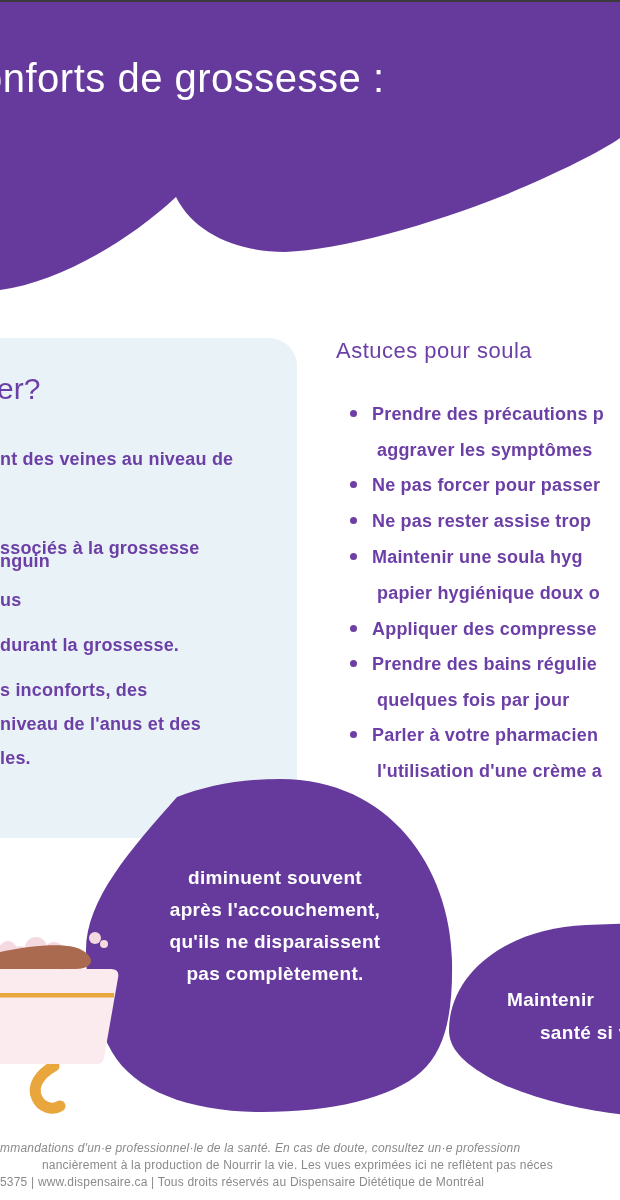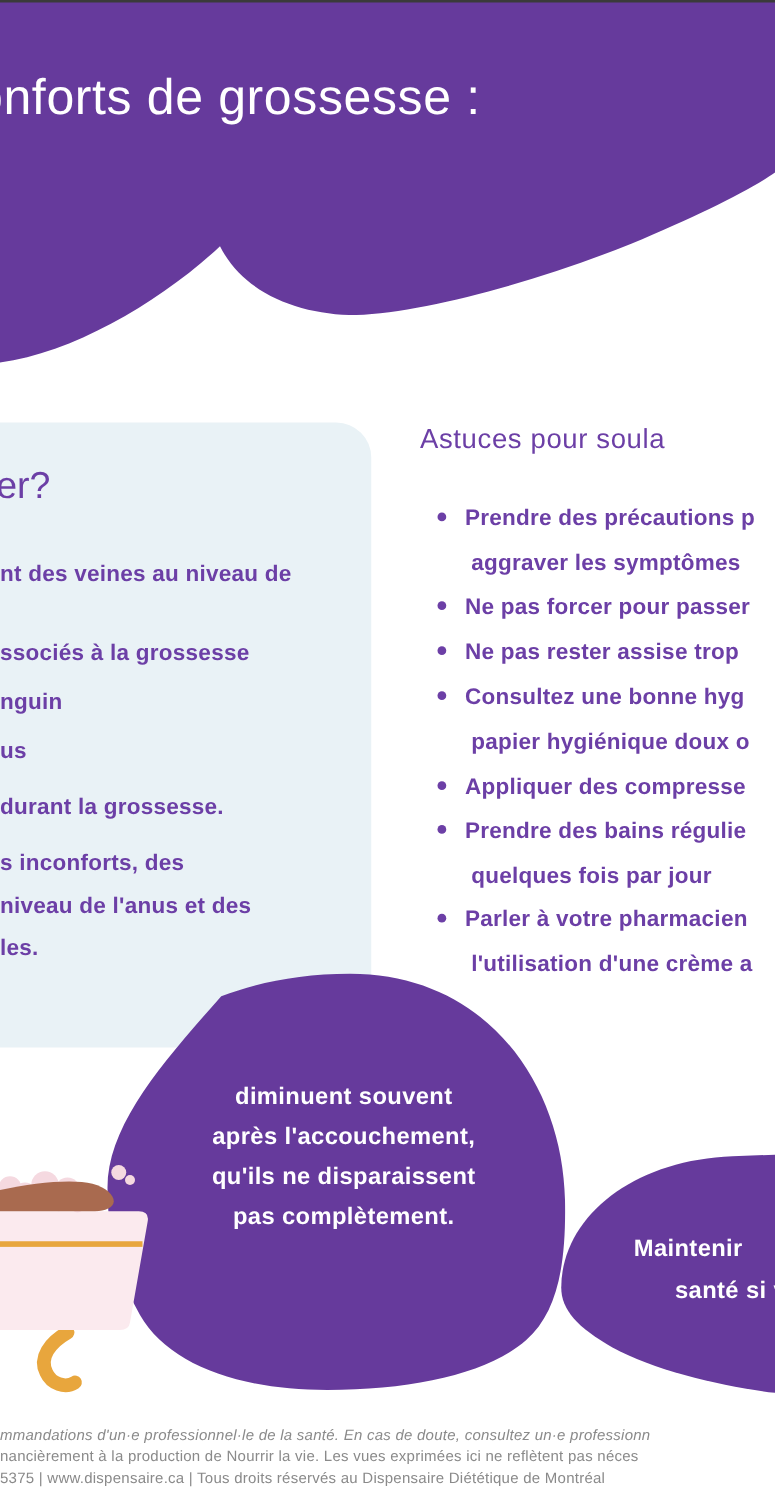--- a/index.html
+++ b/index.html
@@ -39,21 +39,21 @@
     color:#ffffff;font-weight:600;font-size:19px;line-height:32px;
     letter-spacing:0.3px;white-space:nowrap;
   }
   #note-text div{white-space:normal;height:32px;}
   #consult-line1{left:507px;top:984px;z-index:5;}
   #consult-line2{left:540px;top:1017px;z-index:5;}
   .footer-line{
     left:0;color:#8A8A8A;font-size:12px;letter-spacing:0.2px;z-index:5;
   }
   #footer-1{top:1141px;font-style:italic;text-align:right;}
-  #footer-2{top:1158px;}
+  #footer-2{top:1158px;padding-left:42px;}
   #footer-3{top:1175px;}
 </style>
 </head>
 <body>
 
 <div id="top-edge" class="abs"></div>
 
 <div id="panel-blue" class="abs"></div>
 
 <svg id="shapes" class="abs" width="620" height="1200" viewBox="0 0 620 1200">
@@ -88,21 +88,21 @@
     <path fill="#A96A4F" d="M0,952 C28,946 58,943 74,947 C85,950 91,956 91,961
              C91,966 84,969 76,969 L0,969 Z"></path>
   </g>
 </svg>
 
 <div id="page-title" class="abs txt nowrap">onforts de grossesse :</div>
 
 <div id="left-heading" class="abs txt nowrap h2-purple">er?</div>
 
 <div class="abs txt nowrap body-line left-line" style="top:447px">nt des veines au niveau de</div>
-<div class="abs txt nowrap body-line left-line" style="top:510px">ssociés à la grossesse</div>
+<div class="abs txt nowrap body-line left-line" style="top:536px">ssociés à la grossesse</div>
 <div class="abs txt nowrap body-line left-line" style="top:549px">nguin</div>
 <div class="abs txt nowrap body-line left-line" style="top:588px">us</div>
 <div class="abs txt nowrap body-line left-line" style="top:633px">durant la grossesse.</div>
 <div class="abs txt nowrap body-line left-line" style="top:678px">s inconforts, des</div>
 <div class="abs txt nowrap body-line left-line" style="top:712px">niveau de l'anus et des</div>
 <div class="abs txt nowrap body-line left-line" style="top:746px">les.</div>
 
 <div id="tips-heading" class="abs txt nowrap h2-purple">Astuces pour soula</div>
 
 <div class="abs dot" style="top:410px"></div>
@@ -110,21 +110,21 @@
 <div class="abs dot" style="top:517px"></div>
 <div class="abs dot" style="top:553px"></div>
 <div class="abs dot" style="top:625px"></div>
 <div class="abs dot" style="top:660px"></div>
 <div class="abs dot" style="top:731px"></div>
 
 <div class="abs txt nowrap body-line tip-line" style="top:402px">Prendre des précautions p</div>
 <div class="abs txt nowrap body-line tip-cont" style="top:438px">aggraver les symptômes</div>
 <div class="abs txt nowrap body-line tip-line" style="top:473px">Ne pas forcer pour passer</div>
 <div class="abs txt nowrap body-line tip-line" style="top:509px">Ne pas rester assise trop</div>
-<div class="abs txt nowrap body-line tip-line" style="top:545px">Consultez une bonne hyg</div>
+<div class="abs txt nowrap body-line tip-line" style="top:545px">Maintenir une soula hyg</div>
 <div class="abs txt nowrap body-line tip-cont" style="top:581px">papier hygiénique doux o</div>
 <div class="abs txt nowrap body-line tip-line" style="top:617px">Appliquer des compresse</div>
 <div class="abs txt nowrap body-line tip-line" style="top:652px">Prendre des bains régulie</div>
 <div class="abs txt nowrap body-line tip-cont" style="top:688px">quelques fois par jour</div>
 <div class="abs txt nowrap body-line tip-line" style="top:723px">Parler à votre pharmacien</div>
 <div class="abs txt nowrap body-line tip-cont" style="top:759px">l'utilisation d'une crème a</div>
 
 <div id="note-text" class="abs">
   <div>diminuent souvent</div>
   <div>après l'accouchement,</div>

